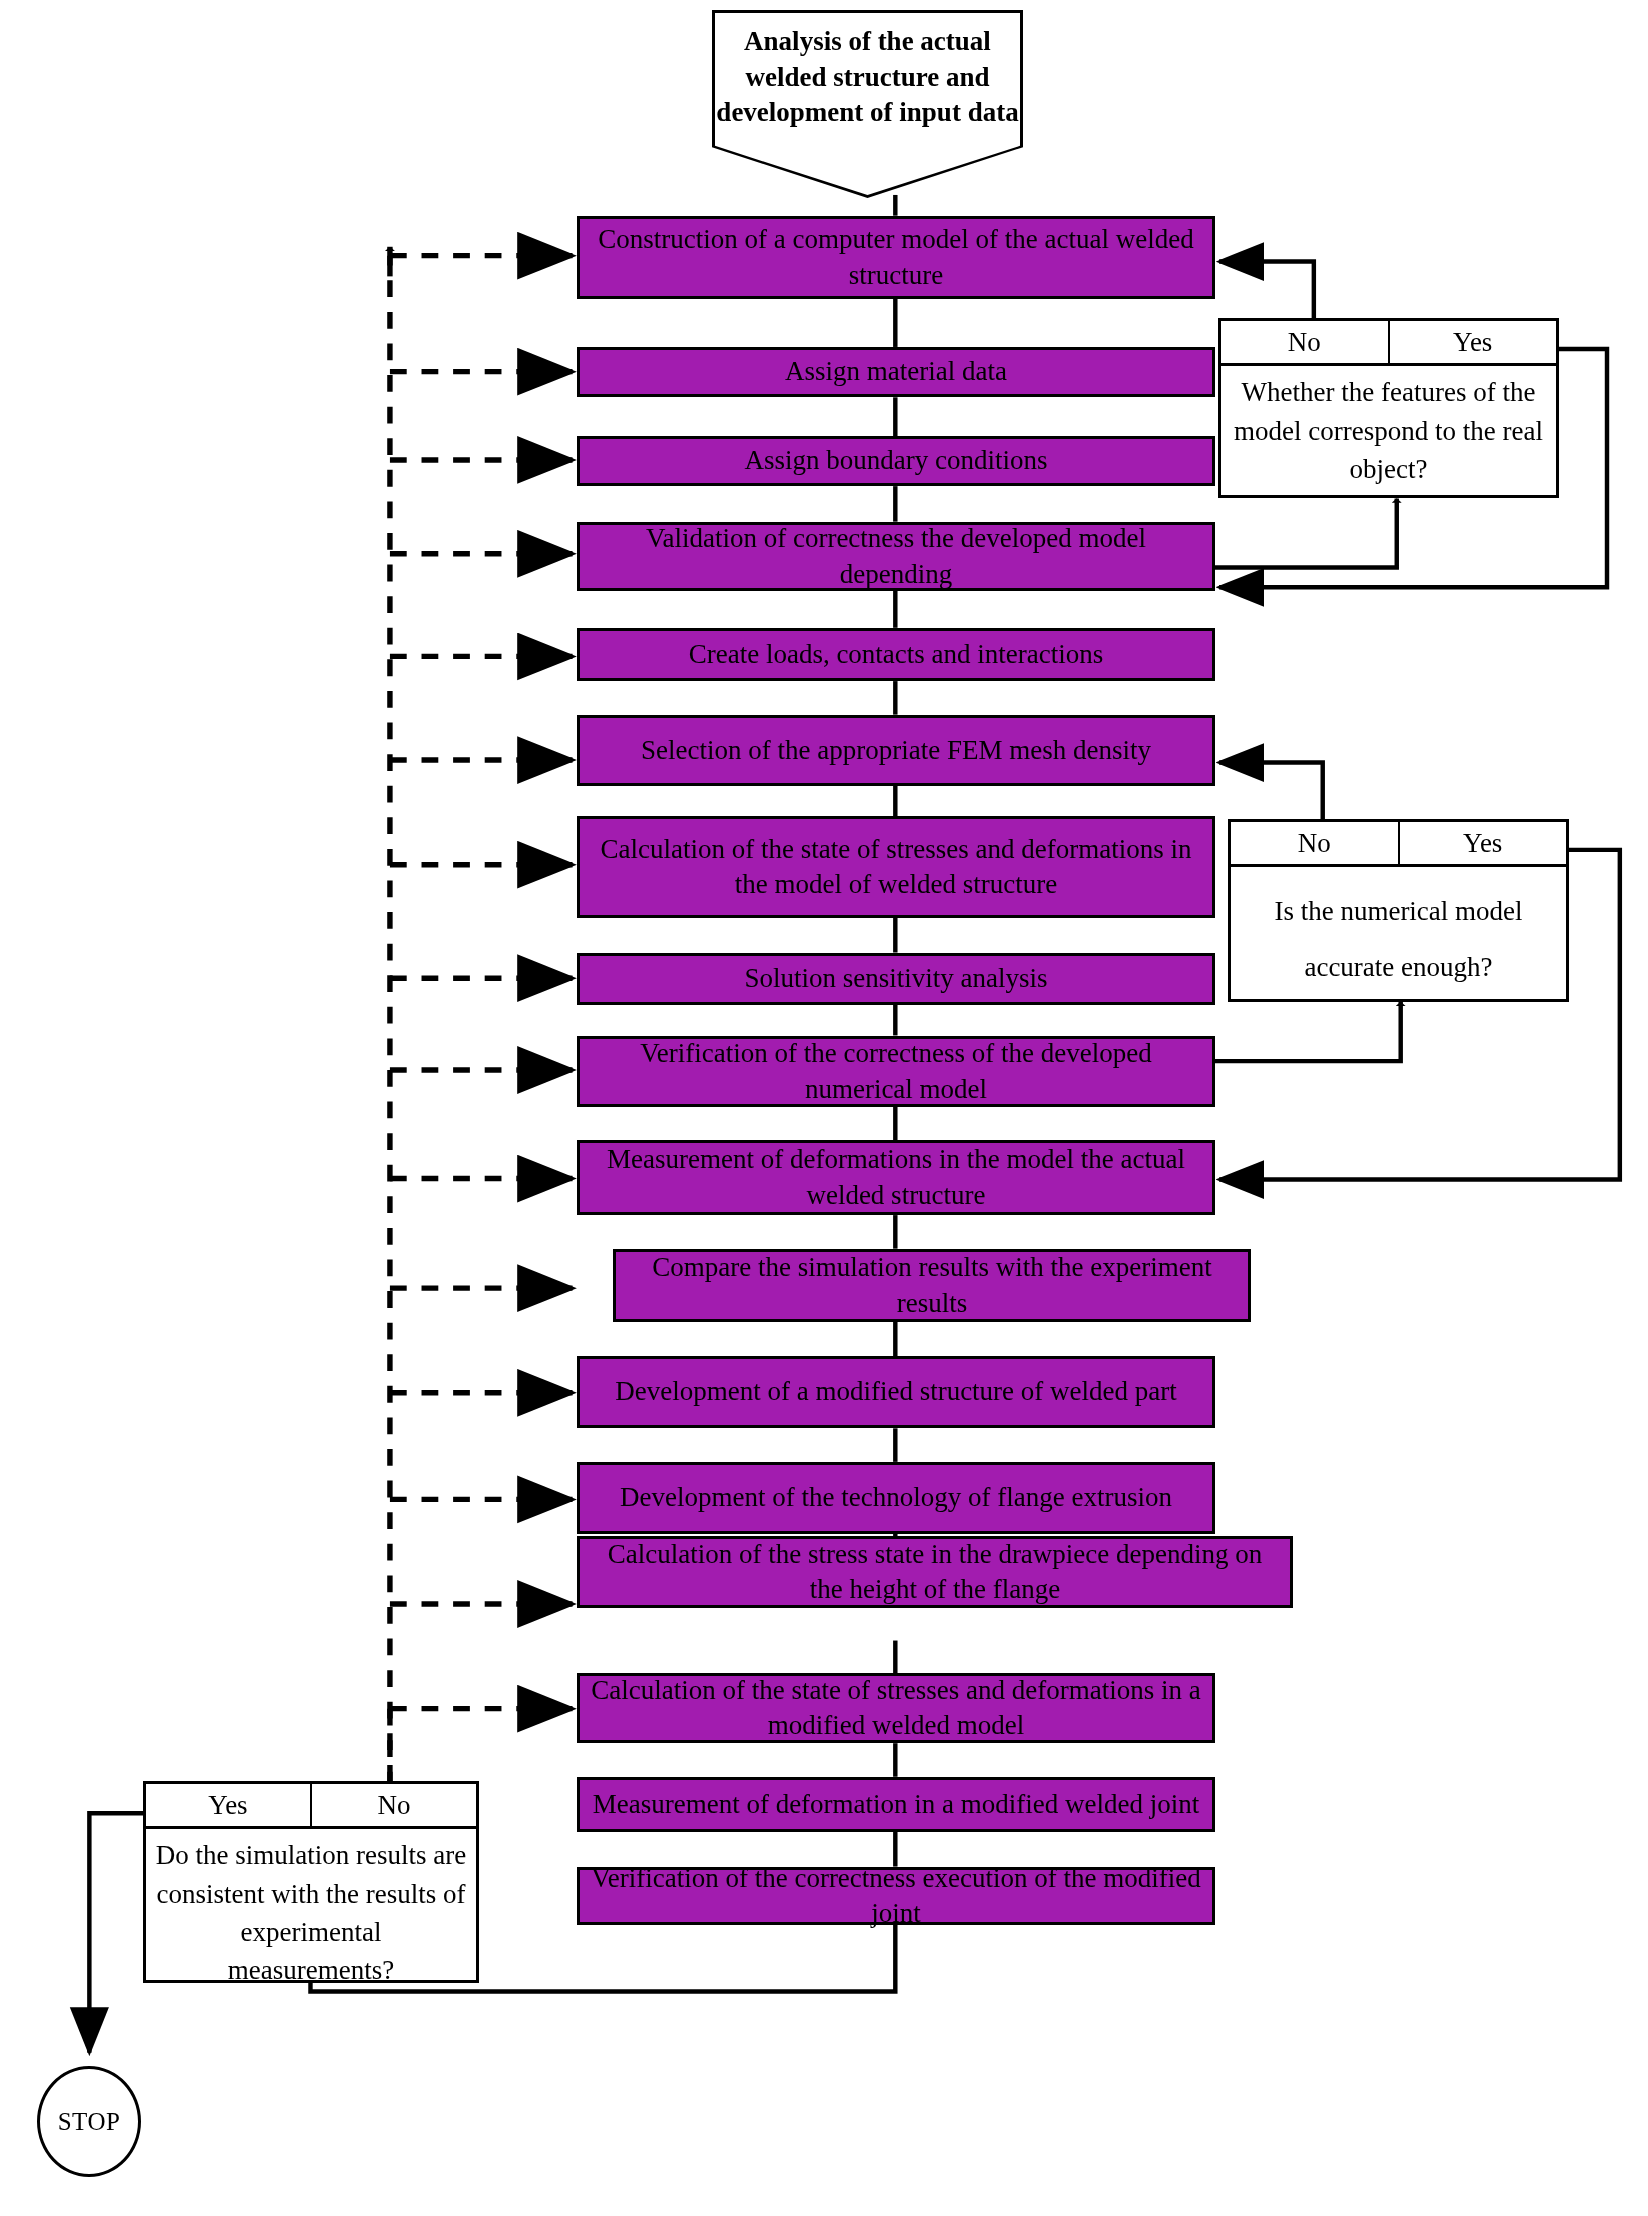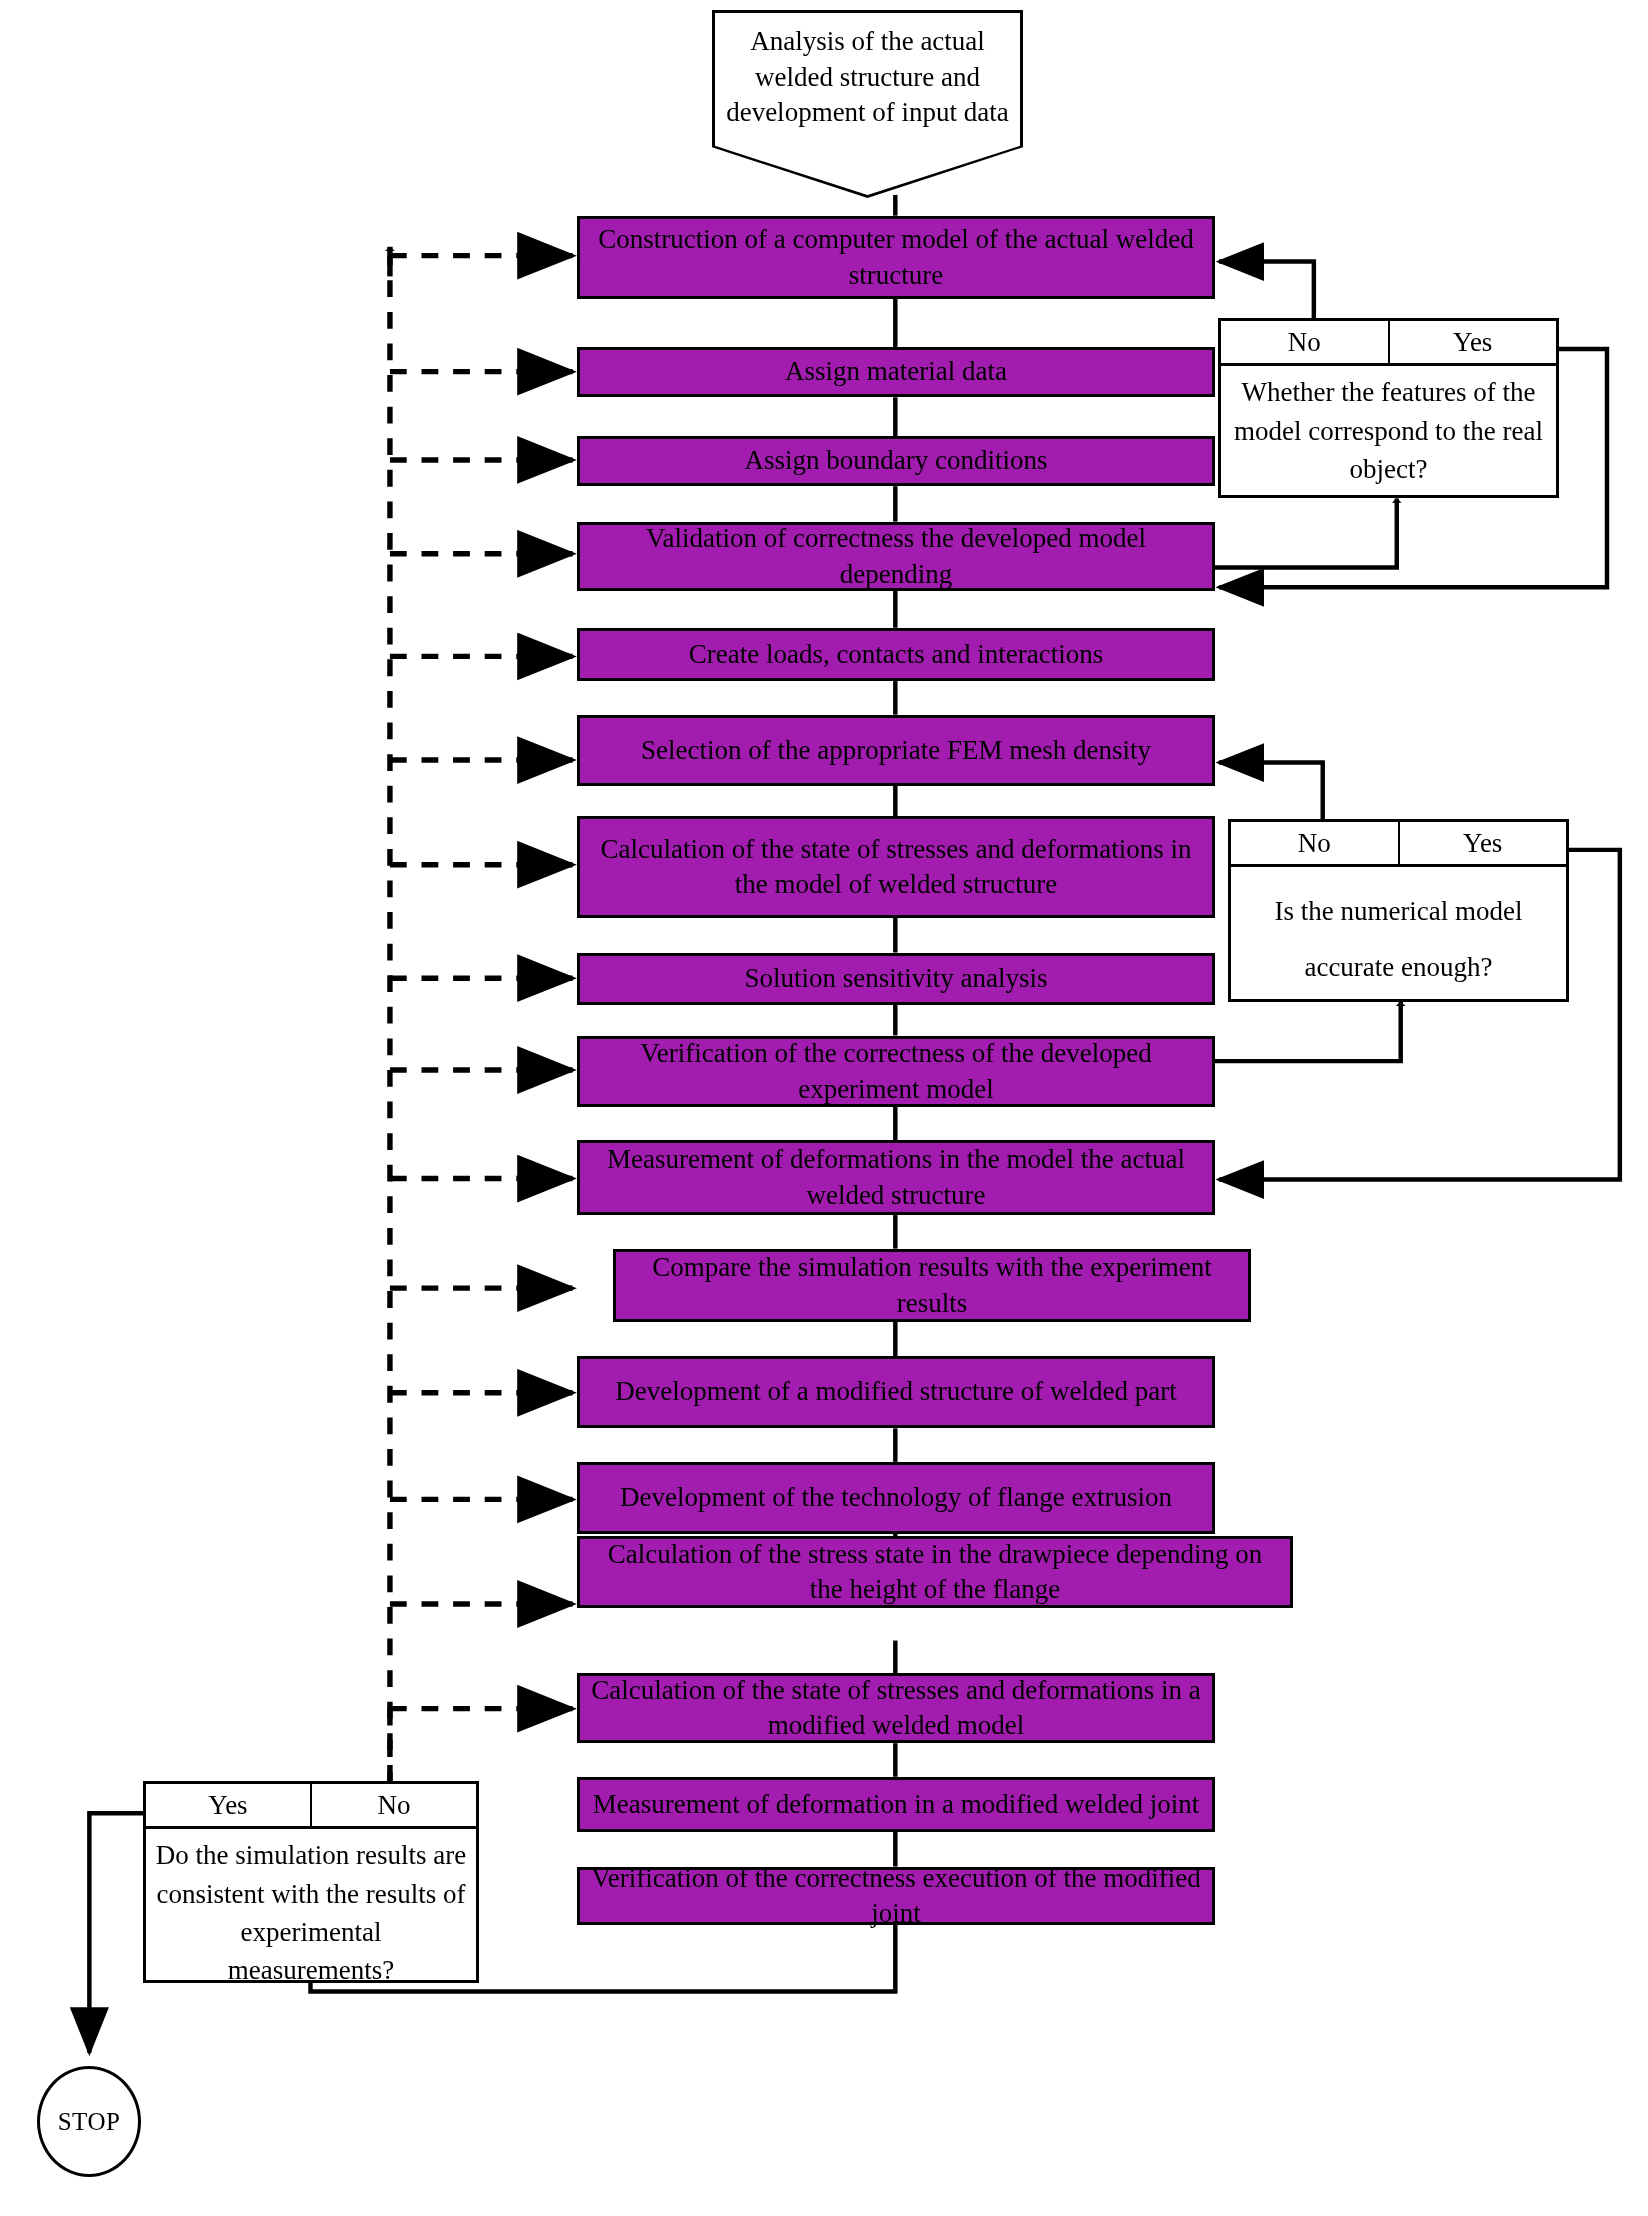--- a/index.html
+++ b/index.html
@@ -7,21 +7,21 @@
   #canvas{position:relative;width:1648px;height:2216px;background:#fff;overflow:hidden;}
   #svg{position:absolute;left:0;top:0;width:1648px;height:2216px;}
 
   .node{position:absolute;box-sizing:border-box;border:3px solid #000;background:#a21caf;
         display:flex;align-items:center;justify-content:center;text-align:center;
         font-size:27px;line-height:1.30;color:#000;padding:0 9px;}
 
   
   .banner{position:absolute;box-sizing:border-box;background:#000;
           display:flex;align-items:flex-start;justify-content:center;
-          clip-path:polygon(0 0,100% 0,100% 73%,50% 100%,0 73%);}
+          clip-path:polygon(0 0,100% 0,100% 73%,50% 100%,0 73%);font-weight:bold;}
   .banner-inner{box-sizing:border-box;width:calc(100% - 6px);height:calc(100% - 6px);
           margin:3px;background:#fff;display:flex;align-items:flex-start;justify-content:center;
           clip-path:polygon(0 0,100% 0,100% 73%,50% 100%,0 73%);
           font-size:27px;line-height:1.32;text-align:center;padding-top:11px;}
 
   
   .decision{position:absolute;box-sizing:border-box;border:3px solid #000;background:#fff;
             display:flex;flex-direction:column;}
   .dec-head{display:flex;flex:0 0 auto;border-bottom:3px solid #000;}
   .dec-cell{flex:1 1 50%;display:flex;align-items:center;justify-content:center;
@@ -175,21 +175,21 @@
 
   <div class="node" style="left:577px;top:816px;width:638px;height:102px;">
     <span>Calculation of the state of stresses and deformations in the model of welded structure</span>
   </div>
 
   <div class="node" style="left:577px;top:953px;width:638px;height:52px;">
     <span>Solution sensitivity analysis</span>
   </div>
 
   <div class="node" style="left:577px;top:1036px;width:638px;height:71px;">
-    <span>Verification of the correctness of the developed experiment model</span>
+    <span>Verification of the correctness of the developed numerical model</span>
   </div>
 
   <div class="node" style="left:577px;top:1140px;width:638px;height:75px;">
     <span>Measurement of deformations in the model the actual welded structure</span>
   </div>
 
   <div class="node" style="left:577px;top:1249px;width:638px;height:73px;margin-left:36px;">
     <span>Compare the simulation results with the experiment results</span>
   </div>
 

